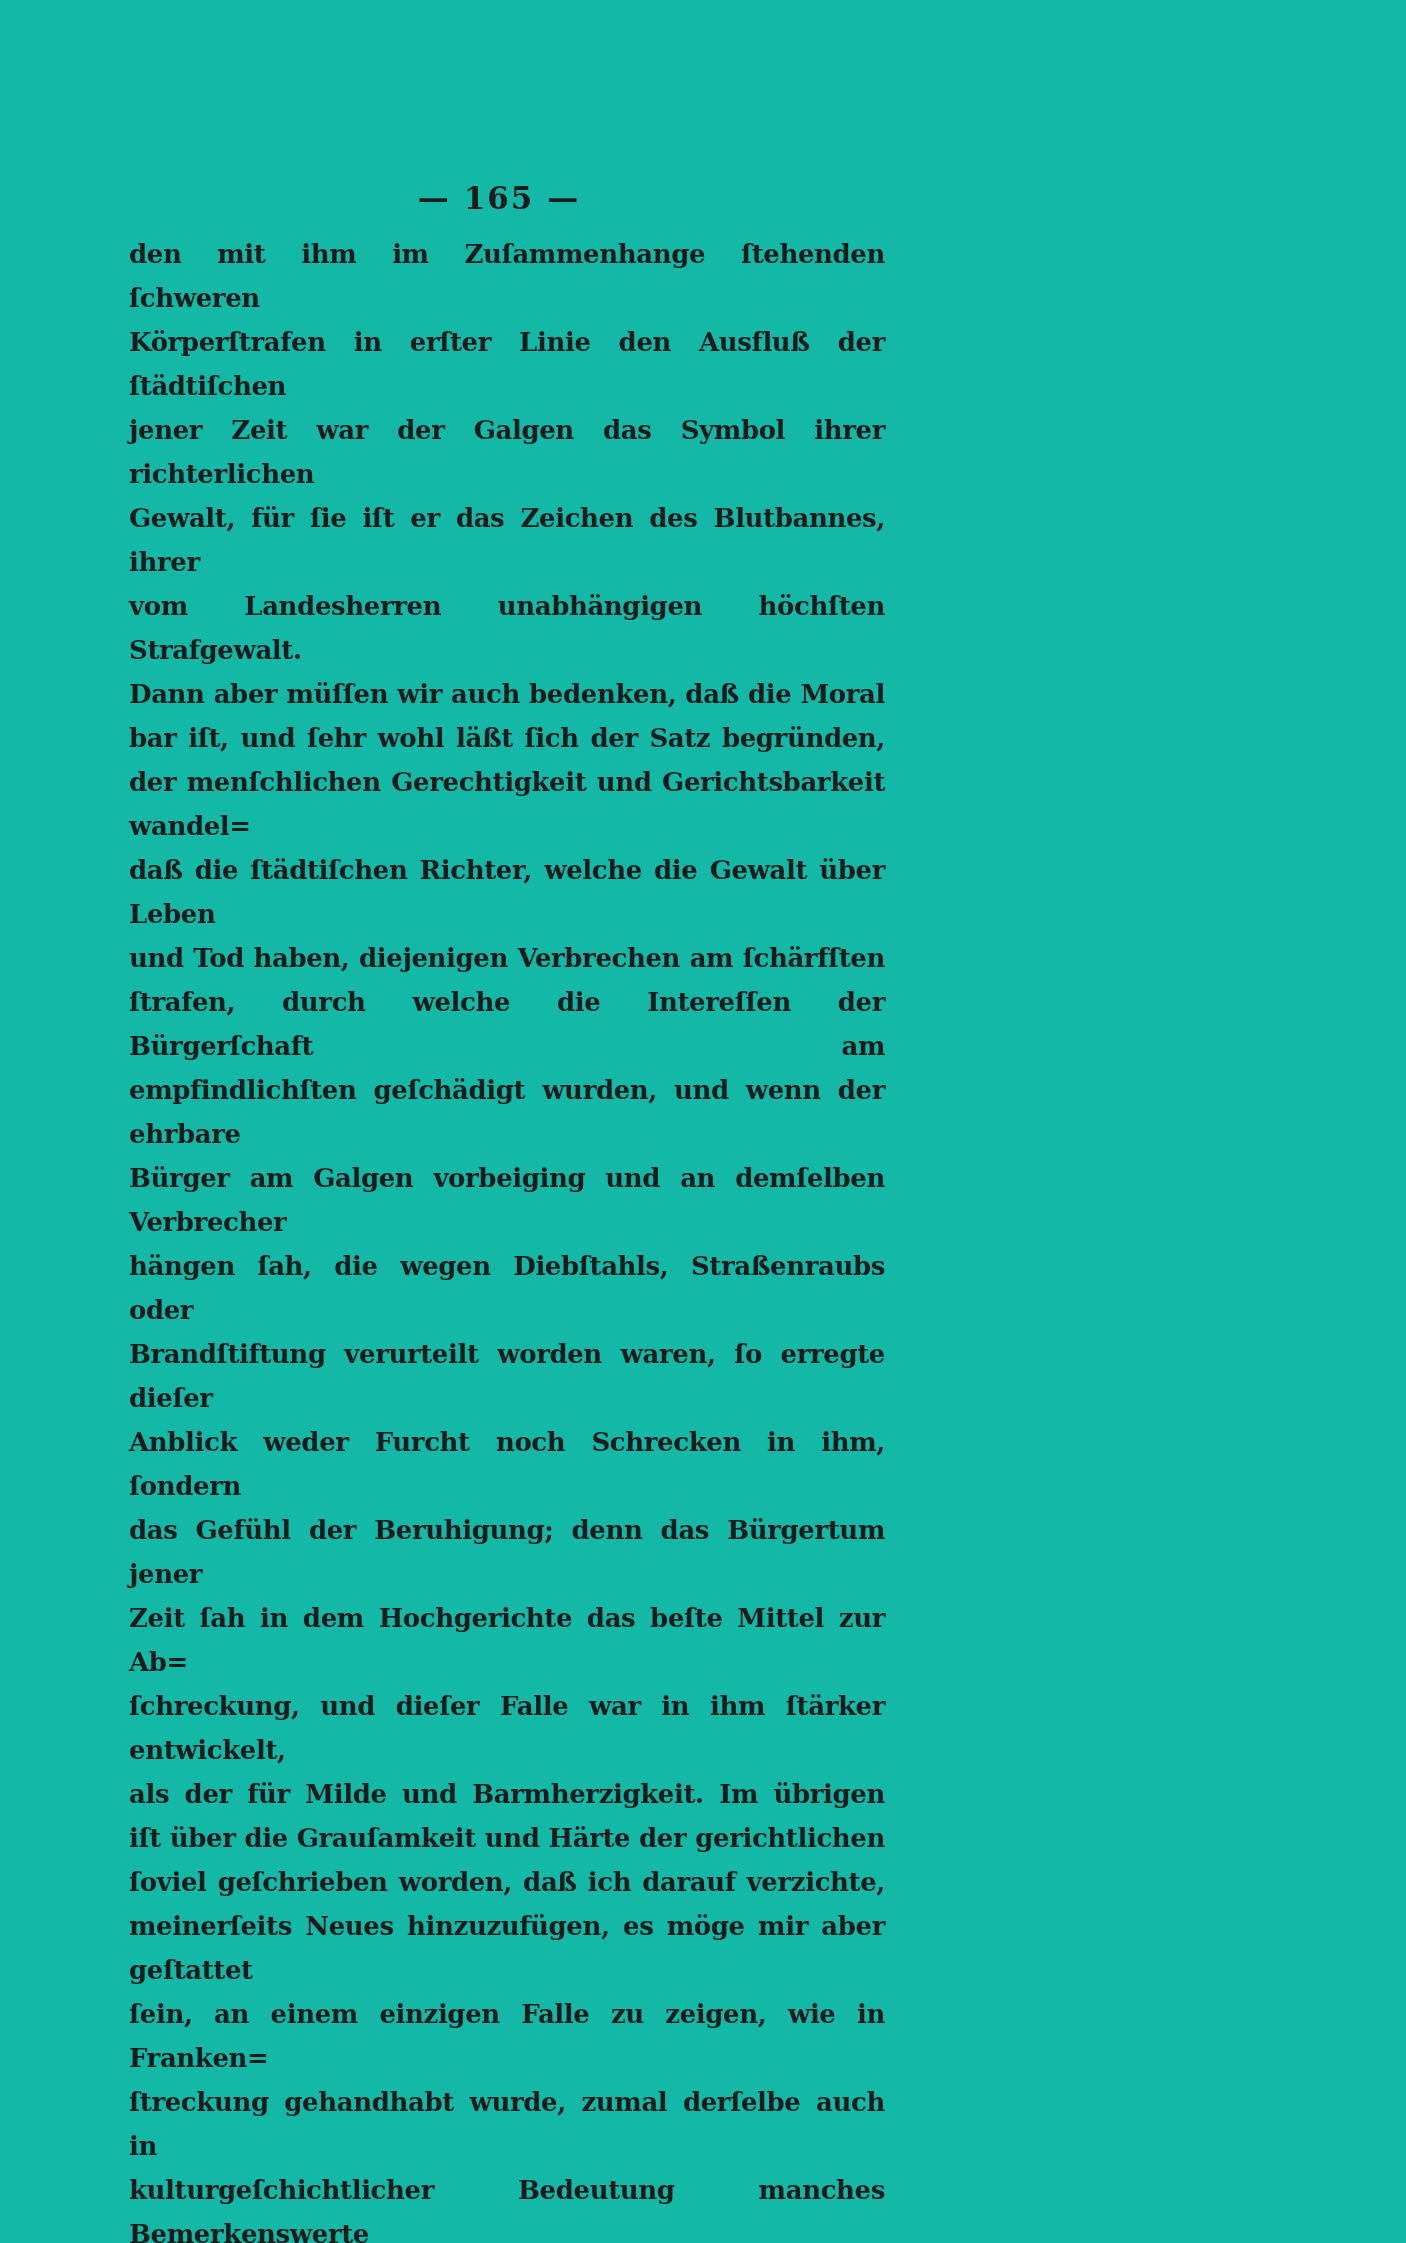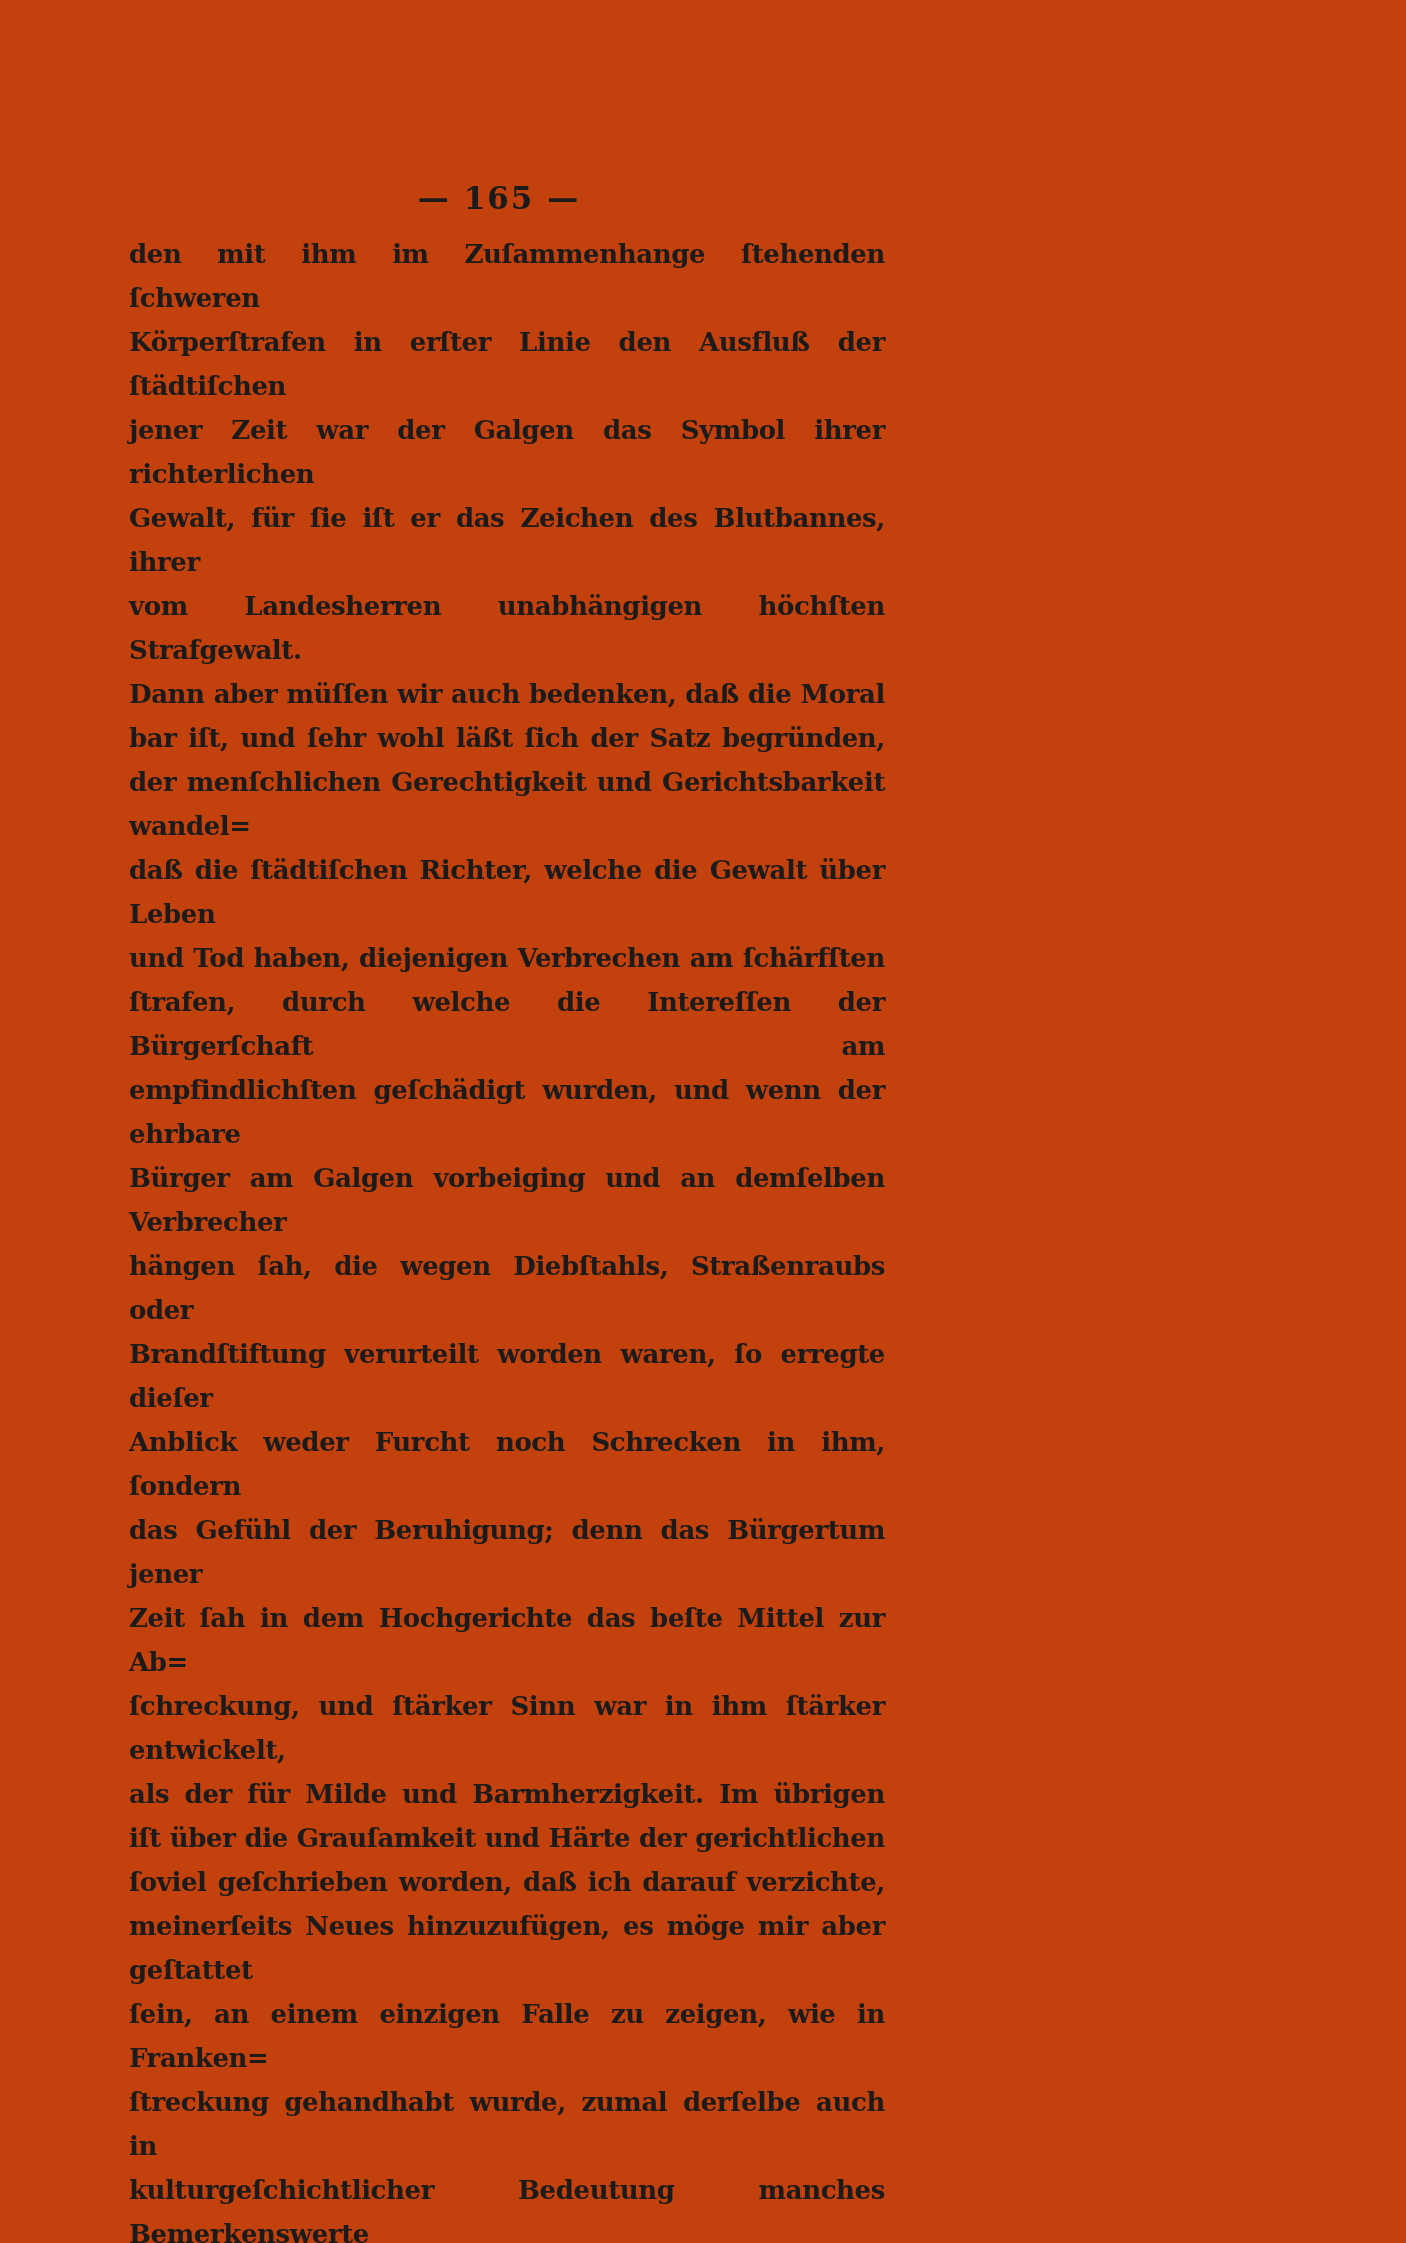--- a/index.html
+++ b/index.html
@@ -5,21 +5,21 @@
   html, body {
     margin: 0;
     padding: 0;
     background: #e8e8e6;
   }
   .page {
     position: relative;
     width: 1406px;
     height: 2243px;
     margin: 0 auto;
-    background: #c2410c;
+    background: #14b8a6;
     color: #1b1b1b;
     font-family: "DejaVu Serif", "Liberation Serif", serif;
     font-weight: 700;
     overflow: hidden;
   }
   .page-number {
     position: absolute;
     top: 180px;
     left: 113px;
     width: 772px;
@@ -63,21 +63,21 @@
       <div class="line justify">daß die ſtädtiſchen Richter, welche die Gewalt über Leben</div>
       <div class="line justify">und Tod haben, diejenigen Verbrechen am ſchärfſten</div>
       <div class="line justify">ſtrafen, durch welche die Intereſſen der Bürgerſchaft am</div>
       <div class="line justify">empfindlichſten geſchädigt wurden, und wenn der ehrbare</div>
       <div class="line justify">Bürger am Galgen vorbeiging und an demſelben Verbrecher</div>
       <div class="line justify">hängen ſah, die wegen Diebſtahls, Straßenraubs oder</div>
       <div class="line justify">Brandſtiftung verurteilt worden waren, ſo erregte dieſer</div>
       <div class="line justify">Anblick weder Furcht noch Schrecken in ihm, ſondern</div>
       <div class="line justify">das Gefühl der Beruhigung; denn das Bürgertum jener</div>
       <div class="line justify">Zeit ſah in dem Hochgerichte das beſte Mittel zur Ab=</div>
-      <div class="line justify">ſchreckung, und ſtärker Sinn war in ihm ſtärker entwickelt,</div>
+      <div class="line justify">ſchreckung, und dieſer Falle war in ihm ſtärker entwickelt,</div>
       <div class="line justify">als der für Milde und Barmherzigkeit.  Im übrigen</div>
       <div class="line justify">iſt über die Grauſamkeit und Härte der gerichtlichen</div>
       <div class="line justify">ſoviel geſchrieben worden, daß ich darauf verzichte,</div>
       <div class="line justify">meinerſeits Neues hinzuzufügen, es möge mir aber geſtattet</div>
       <div class="line justify">ſein, an einem einzigen Falle zu zeigen, wie in Franken=</div>
       <div class="line justify">ſtreckung gehandhabt wurde, zumal derſelbe auch in</div>
       <div class="line justify">kulturgeſchichtlicher Bedeutung manches Bemerkenswerte</div>
       <div class="line">aufweiſt.</div>
     </div>
 </div>

